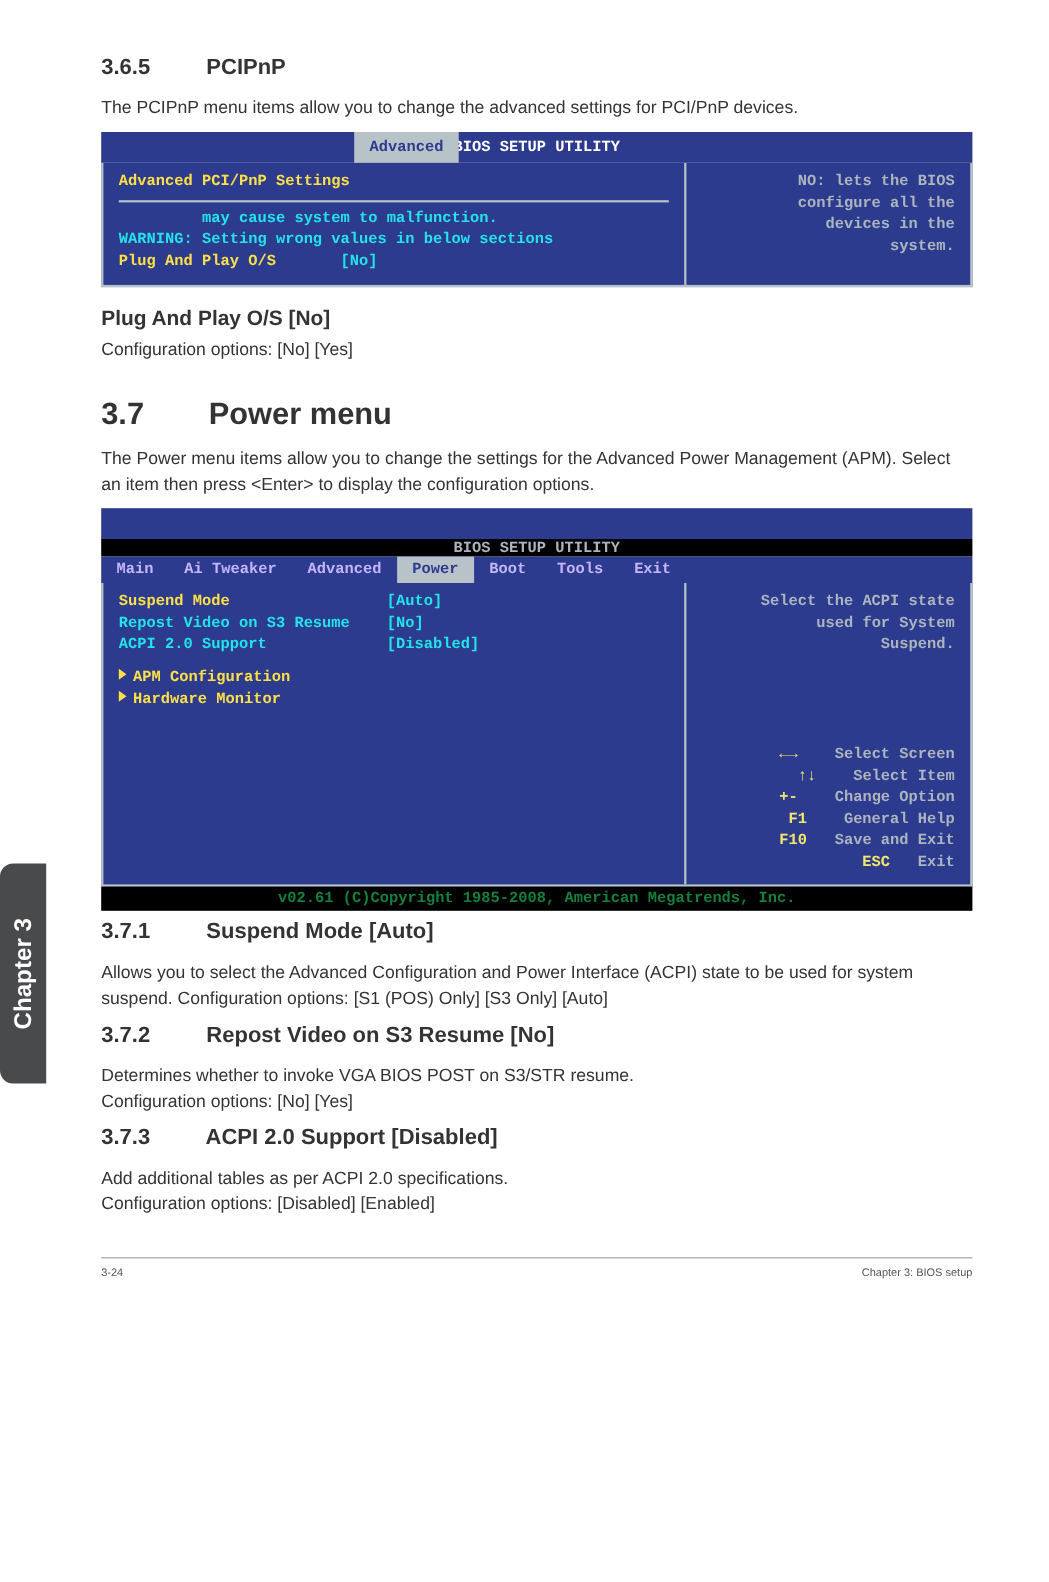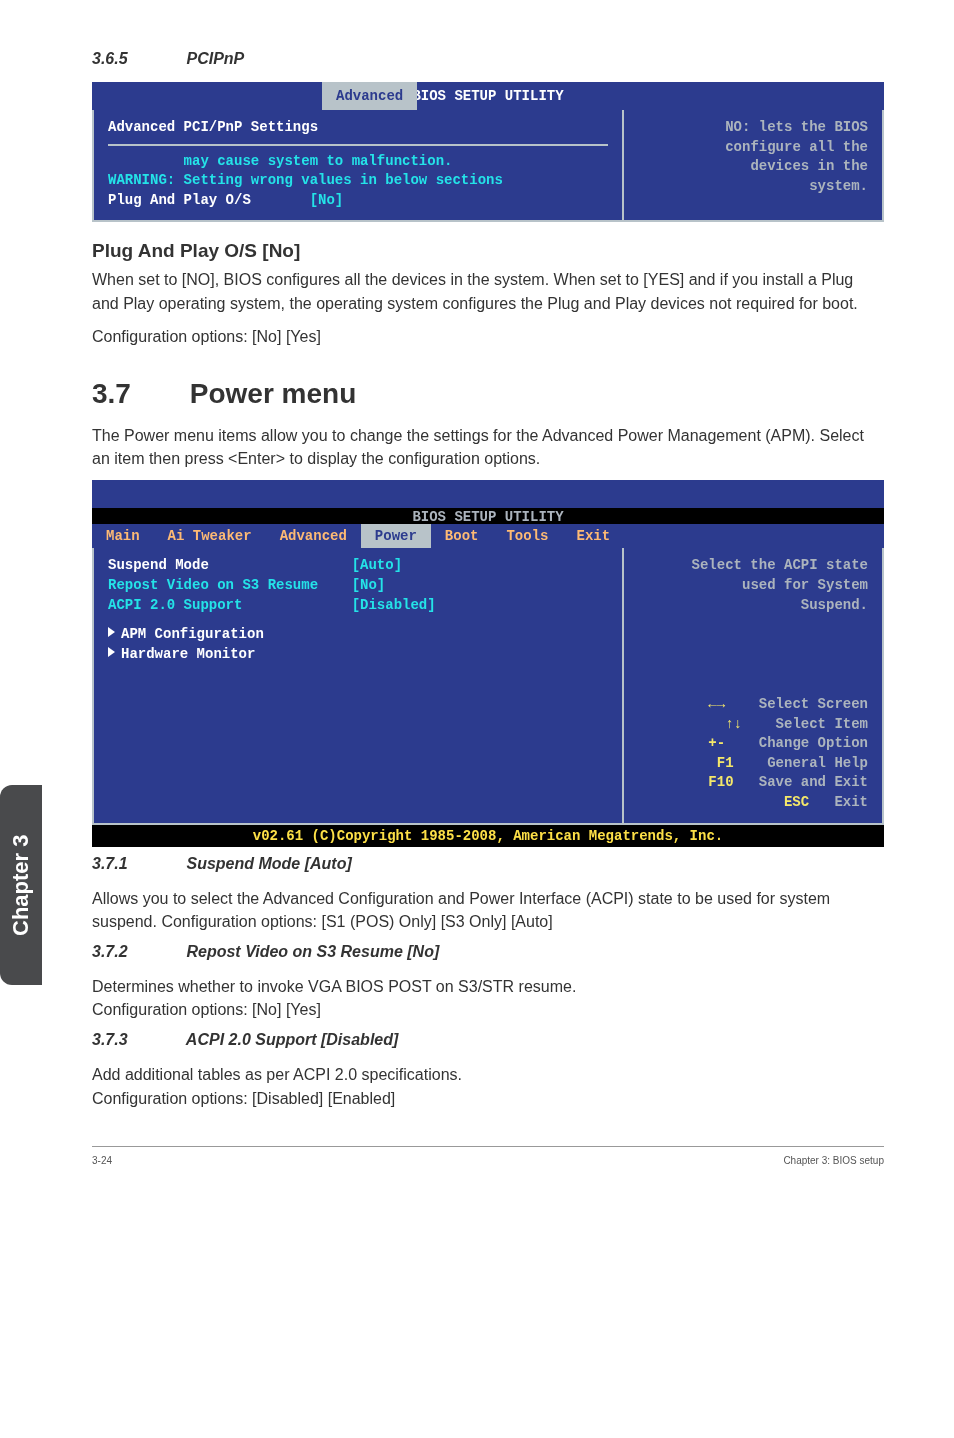--- a/index.html
+++ b/index.html
@@ -10,23 +10,22 @@
     color: #333;
     width: 954px;
   }
   .page {
     padding: 50px 70px 30px 92px;
     box-sizing: border-box;
     position: relative;
   }
   .h-sec {
     font-weight: bold;
-    font-size: 16px;
+    font-size: 20px;
     margin: 0 0 14px 0;
-    font-style: italic;
   }
   .h-sub {
     font-weight: bold;
     font-size: 19px;
     margin: 18px 0 6px 0;
   }
   .h-big {
     font-weight: bold;
     font-size: 28px;
     margin: 30px 0 14px 0;
@@ -55,21 +54,21 @@
     color: #2c3b8e;
     font-family: "Courier New", monospace;
     font-weight: bold;
     font-size: 14px;
     line-height: 28px;
     padding: 0 14px;
     position: relative;
   }
   .bios-tab.first { margin-left: 230px; }
   .bios-bar .bar-item {
-    color: #fdba74;
+    color: #c4b5fd;
     font-family: "Courier New", monospace;
     font-weight: bold;
     font-size: 14px;
     padding: 0 14px;
   }
   .bios-title-center {
     position: absolute;
     left: 0; right: 0;
     text-align: center;
     color: #fff;
@@ -95,27 +94,27 @@
     padding: 8px 14px 10px 14px;
   }
   .bios-right {
     width: 230px;
     padding: 8px 14px 10px 14px;
     color: #acb4bd;
     text-align: right;
   }
   .bios-row { white-space: pre; line-height: 1.4; }
   .cyan { color: #24e3e8; }
-  .white { color: #ffffff; }
+  .white { color: #fde047; }
   .yellow { color: #f4e76a; }
   .gray-t { color: #acb4bd; }
   .divider-top { border-top: 2px solid #b8c3c9; margin-top:6px; padding-top:6px; }
   .copybar {
     background: #000;
-    color: #fde047;
+    color: #15803d;
     font-family: "Courier New", monospace;
     font-weight: bold;
     font-size: 14px;
     text-align: center;
     height: 22px;
     line-height: 22px;
   }
 
   
   .sidetab {
@@ -155,20 +154,21 @@
 <body>
 
 <div class="sidetab">Chapter 3</div>
 
 <div class="page">
 
   <h2 class="h-sec">
     <span class="num">3.6.5</span>
     <span>PCIPnP</span>
   </h2>
+  <p class="body">The PCIPnP menu items allow you to change the advanced settings for PCI/PnP devices.</p>
 
   <div class="bios-wrap">
     <div class="bios-bar">
       <div class="bios-title-center">BIOS SETUP UTILITY</div>
       <div class="bios-tab first">Advanced</div>
     </div>
     <div class="bios-body">
       <div class="bios-left">
         <div class="bios-row white">Advanced PCI/PnP Settings</div>
         <div class="divider-top"></div>
@@ -179,21 +179,20 @@
       <div class="bios-right">
         <div class="bios-row">NO: lets the BIOS</div>
         <div class="bios-row">configure all the</div>
         <div class="bios-row">devices in the</div>
         <div class="bios-row">system.</div>
       </div>
     </div>
   </div>
 
   <h3 class="h-sub">Plug And Play O/S [No]</h3>
-  <p class="body">When set to [NO], BIOS configures all the devices in the system. When set to [YES] and if you install a Plug and Play operating system, the operating system configures the Plug and Play devices not required for boot.</p>
   <p class="body">Configuration options: [No] [Yes]</p>
 
   <h1 class="h-big">
     <span class="num">3.7</span>
     <span>Power menu</span>
   </h1>
   <p class="body">The Power menu items allow you to change the settings for the Advanced Power Management (APM). Select an item then press &lt;Enter&gt; to display the configuration options.</p>
 
   <div class="bios-wrap">
     <div class="bios-bar" style="justify-content:flex-start; padding:0 6px;">

